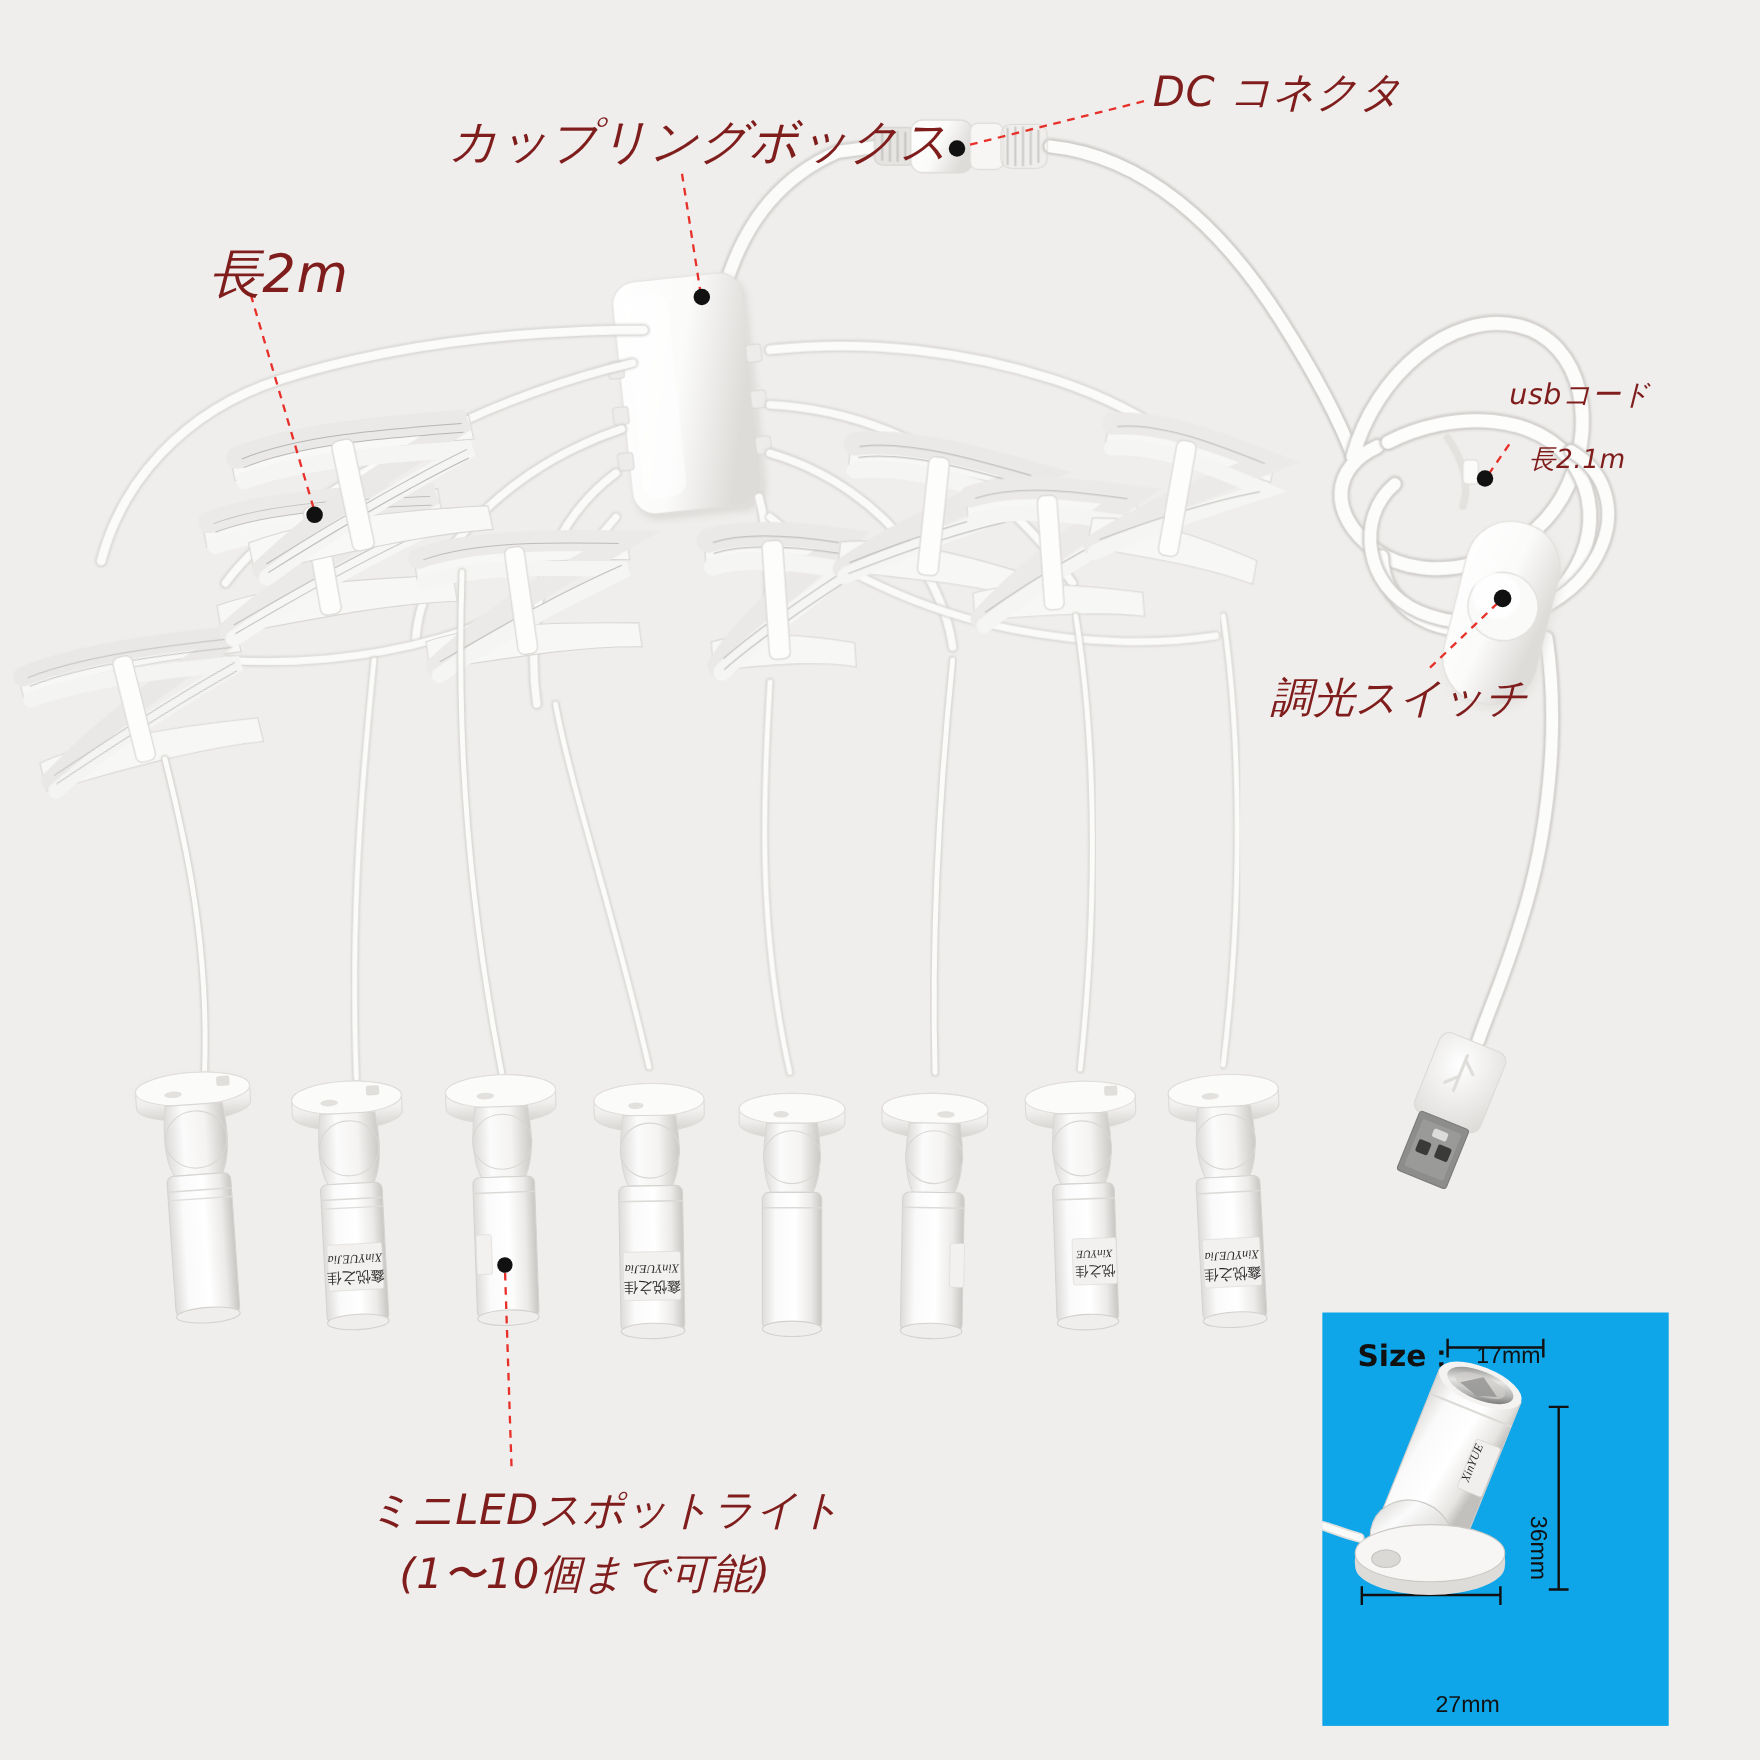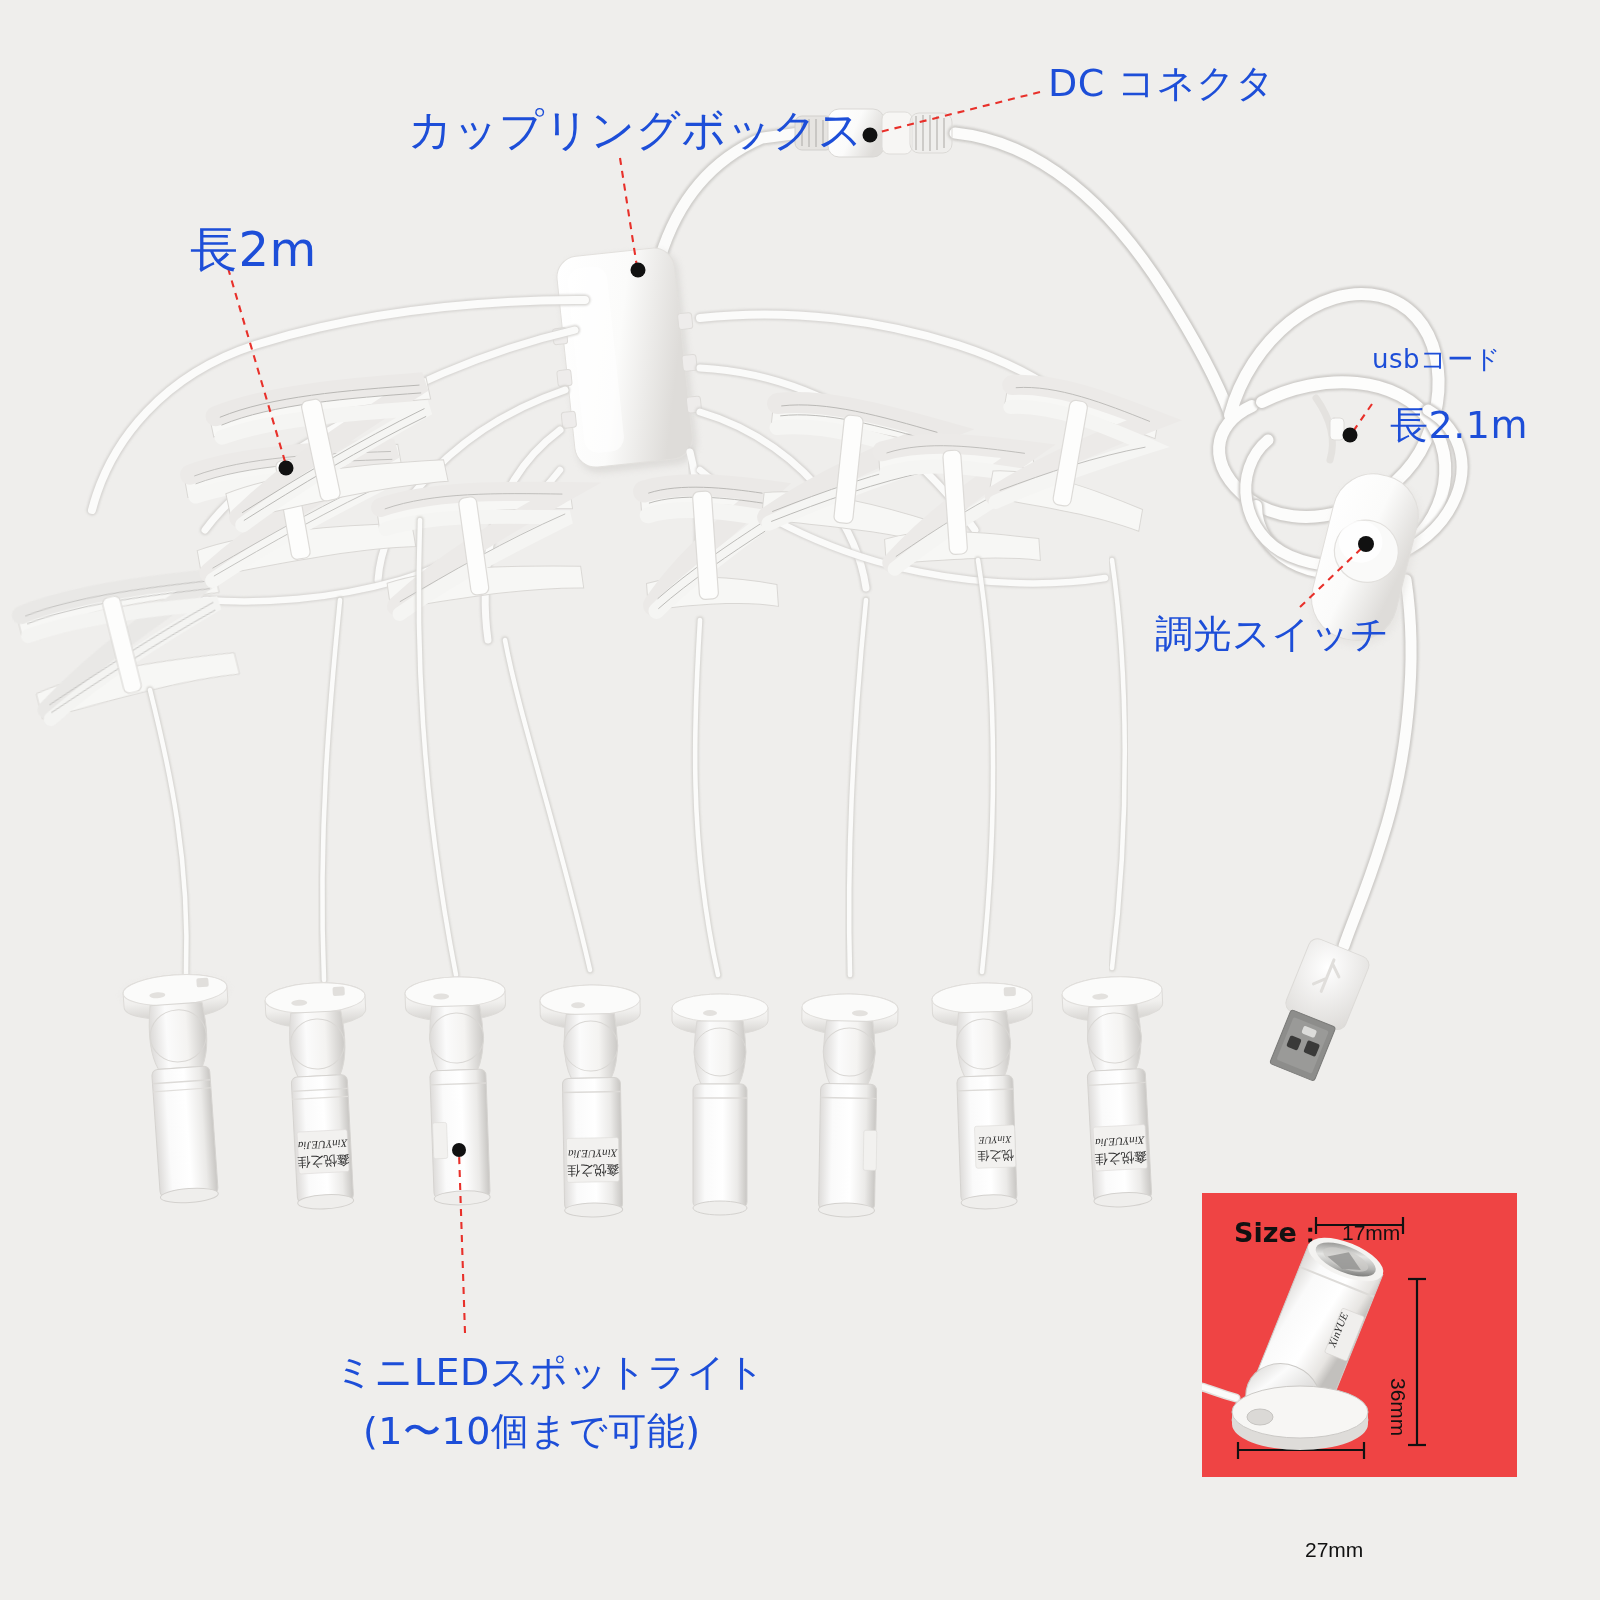--- a/index.html
+++ b/index.html
@@ -19,45 +19,46 @@
     overflow: hidden;
   }
   #art {
     position: absolute;
     left: 0; top: 0;
     width: 1600px;
     height: 1600px;
   }
   .anno {
     position: absolute;
-    color: #1d4ed8;
+    color: #7f1d1d;
     font-weight: 400;
     white-space: nowrap;
     letter-spacing: 0.5px;
     line-height: 1.15;
+    font-style: italic;
   }
   .anno.jp { font-family: "DejaVu Sans", "Liberation Sans", sans-serif; }
   .lbl-led      { left: 98px;  top: 163px; font-size: 38px; }
   .lbl-led2     { left: 190px; top: 222px; font-size: 48px; }
   .lbl-coupling { left: 408px; top: 105px; font-size: 44px; }
   .lbl-dc       { left: 1048px; top: 62px; font-size: 38px; }
   .lbl-usb      { left: 1372px; top: 345px; font-size: 26px; }
-  .lbl-usb2     { left: 1390px; top: 404px; font-size: 38px; }
+  .lbl-usb2     { left: 1390px; top: 404px; font-size: 24px; }
   .lbl-dimmer   { left: 1155px; top: 613px; font-size: 38px; }
   .lbl-mini     { left: 335px; top: 1351px; font-size: 38px; }
   .lbl-mini2    { left: 363px; top: 1410px; font-size: 38px; }
 
   
   #size-panel {
     position: absolute;
     left: 1202px;
     top: 1193px;
     width: 315px;
-    height: 284px;
-    background: #ef4444;
+    height: 376px;
+    background: #0ea5e9;
     text-decoration: underline;
   }
   #size-panel .size-title {
     position: absolute;
     left: 32px;
     top: 22px;
     font-size: 27px;
     font-weight: 700;
     color: #111;
     font-family: "DejaVu Sans", "Liberation Sans", sans-serif;

